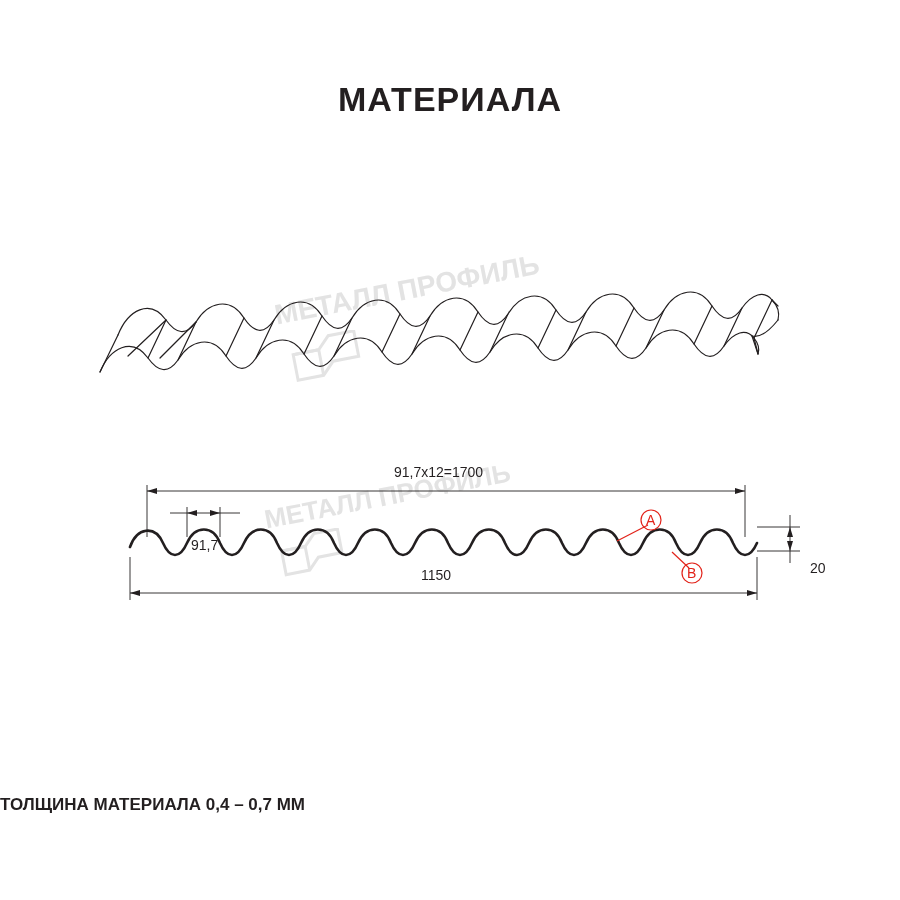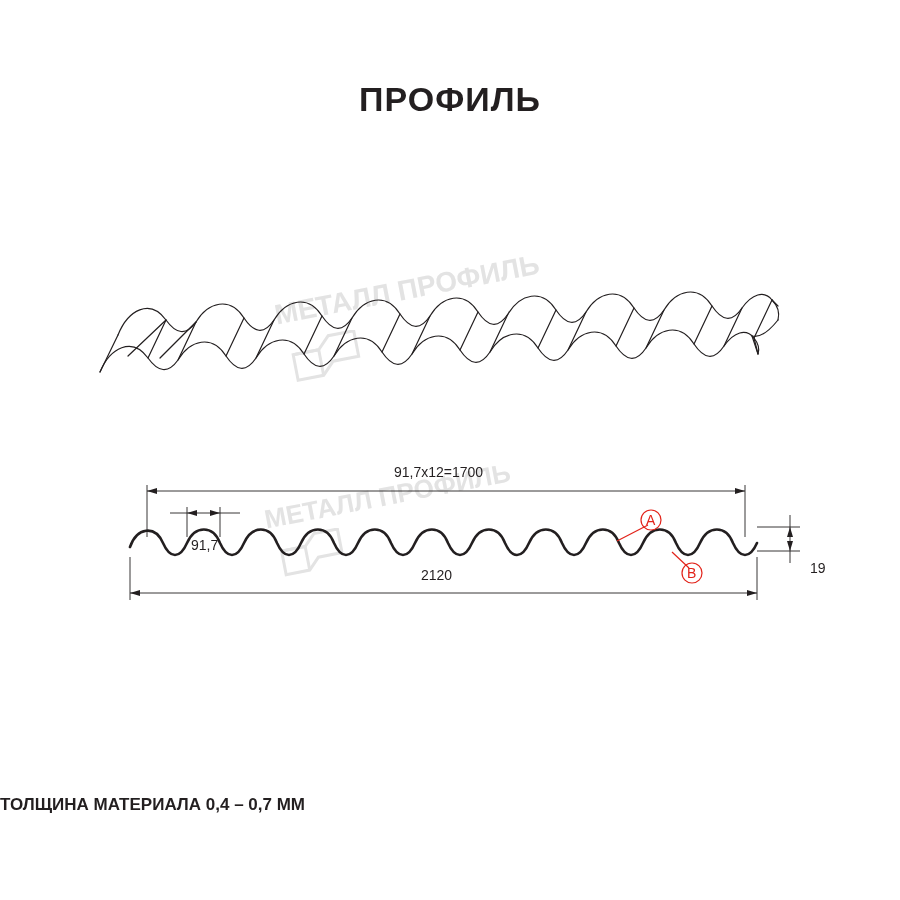--- a/index.html
+++ b/index.html
@@ -92,21 +92,21 @@
     font-size: 14px;
     color: #e2231a;
     font-weight: normal;
   }
 </style>
 </head>
 <body>
 
 <div class="page">
 
-  <div class="title">ПРОФИЛЬ</div>
+  <div class="title">МАТЕРИАЛА</div>
 
   <svg class="wm-logo" width="140" height="70" style="left:288px; top:330px;" viewBox="0 0 140 70">
     <g transform="rotate(-11 0 40)" fill="none" stroke="#e3e3e3" stroke-width="3">
       <path d="M8 52 L8 26 L34 26 L46 14 L72 14 L72 40 L46 40 L34 52 Z"></path>
       <path d="M8 26 L34 26 M34 26 L34 52"></path>
     </g>
   </svg>
   <div class="wm wm-1">МЕТАЛЛ ПРОФИЛЬ</div>
 
   <svg class="wm-logo" width="130" height="66" style="left:278px; top:528px;" viewBox="0 0 130 66">
@@ -258,21 +258,21 @@
         <path d="M648 60 L617 76"></path>
         <circle cx="651" cy="55" r="10" fill="none"></circle>
         <path d="M689 103 L672 87"></path>
         <circle cx="692" cy="108" r="10" fill="none"></circle>
       </g>
     </g>
   </svg>
 
   <div class="dimtext" style="left:394px; top:464px;">91,7x12=1700</div>
   <div class="dimtext" style="left:191px; top:497px;margin-top:40px;">91,7</div>
-  <div class="dimtext" style="left:421px; top:567px;">2120</div>
-  <div class="dimtext" style="left:810px; top:560px;">19</div>
+  <div class="dimtext" style="left:421px; top:567px;">1150</div>
+  <div class="dimtext" style="left:810px; top:560px;">20</div>
 
   <div class="callout-letter" style="left:646px; top:512px;">A</div>
   <div class="callout-letter" style="left:687px; top:565px;">B</div>
 
   <div class="footer">ТОЛЩИНА МАТЕРИАЛА 0,4 – 0,7 ММ</div>
 
 </div>
 
 </body></html>

